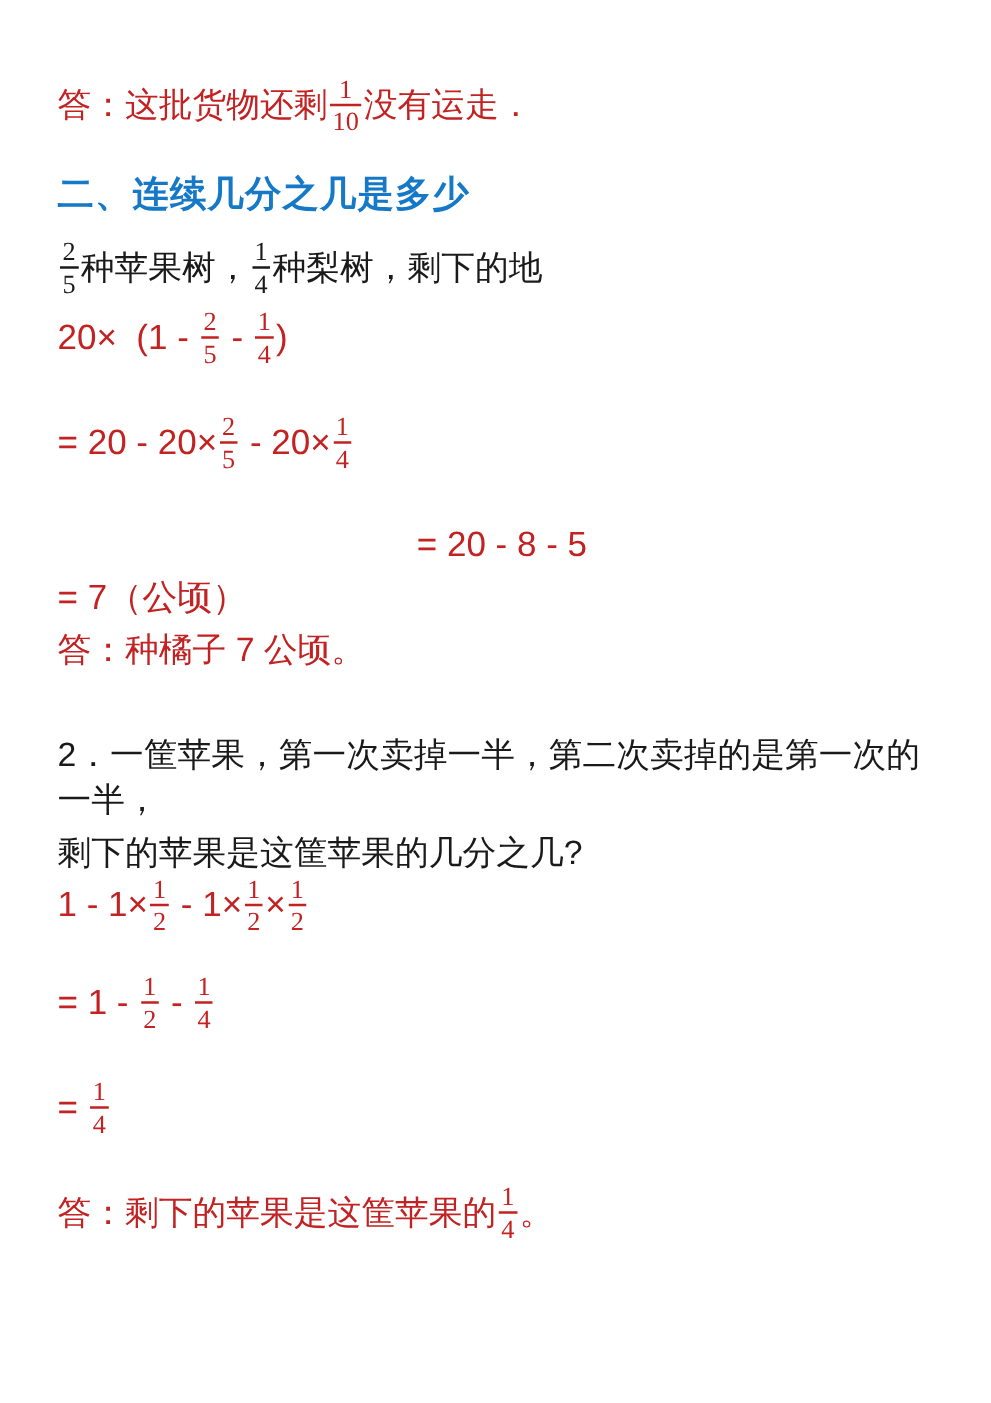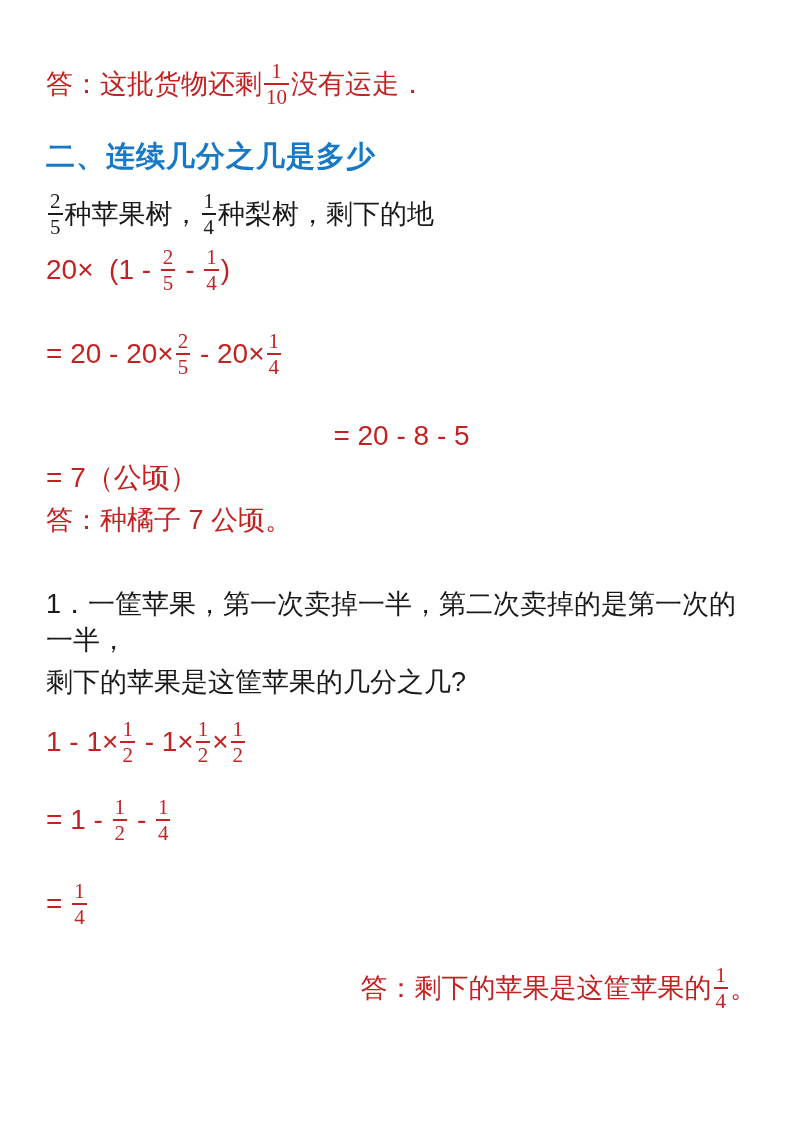--- a/index.html
+++ b/index.html
@@ -54,36 +54,36 @@
   #ln-heading{margin-top:30px;}
   #ln-p4_line1{margin-top:16px;min-height:48px;}
   #ln-p4_line2{margin-top:24px;}
   #ln-p4_eq1{margin-top:8px;min-height:48px;}
   #ln-p4_eq2{margin-top:36px;min-height:48px;}
   #ln-p4_eq3{margin-top:40px;justify-content:center;}
   #ln-p4_eq4{margin-top:6px;}
   #ln-p4_answer{margin-top:6px;}
   #ln-p5_line1{margin-top:48px;}
   #ln-p5_line2{margin-top:6px;}
-  #ln-p5_eq1{margin-top:18px;min-height:48px;}
+  #ln-p5_eq1{min-height:48px;}
   #ln-p5_eq2{margin-top:30px;min-height:48px;}
   #ln-p5_eq3{margin-top:36px;min-height:48px;}
-  #ln-p5_answer{margin-top:36px;min-height:48px;justify-content:flex-end;}
+  #ln-p5_answer{margin-top:36px;min-height:48px;}
 </style>
 </head>
 <body>
 
 <div class="doc">
   <div class="line ans" id="ln-answer3"><span class="run">答：这批货物还剩</span><span class="frac"><span class="fn">1</span><span class="fd">10</span></span><span class="run">没有运走．</span></div>
   <div class="line heading" id="ln-heading"><span class="run">二、连续几分之几是多少</span></div>
   <div class="line text" id="ln-p4_line1"><span class="frac"><span class="fn">2</span><span class="fd">5</span></span><span class="run">种苹果树，</span><span class="frac"><span class="fn">1</span><span class="fd">4</span></span><span class="run">种梨树，剩下的地</span></div>
   <div class="line eq" id="ln-p4_eq1"><span class="run">20×  (1 - </span><span class="frac"><span class="fn">2</span><span class="fd">5</span></span><span class="run"> - </span><span class="frac"><span class="fn">1</span><span class="fd">4</span></span><span class="run">)</span></div>
   <div class="line eq" id="ln-p4_eq2"><span class="run">= 20 - 20×</span><span class="frac"><span class="fn">2</span><span class="fd">5</span></span><span class="run"> - 20×</span><span class="frac"><span class="fn">1</span><span class="fd">4</span></span></div>
   <div class="line eq" id="ln-p4_eq3"><span class="run">= 20 - 8 - 5</span></div>
   <div class="line eq" id="ln-p4_eq4"><span class="run">= 7（公顷）</span></div>
   <div class="line ans" id="ln-p4_answer"><span class="run">答：种橘子 7 公顷。</span></div>
-  <div class="line text" id="ln-p5_line1"><span class="run">1．一筐苹果，第一次卖掉一半，第二次卖掉的是第一次的一半，</span></div>
+  <div class="line text" id="ln-p5_line1"><span class="run">2．一筐苹果，第一次卖掉一半，第二次卖掉的是第一次的一半，</span></div>
   <div class="line text" id="ln-p5_line2"><span class="run">剩下的苹果是这筐苹果的几分之几?</span></div>
   <div class="line eq" id="ln-p5_eq1"><span class="run">1 - 1×</span><span class="frac"><span class="fn">1</span><span class="fd">2</span></span><span class="run"> - 1×</span><span class="frac"><span class="fn">1</span><span class="fd">2</span></span><span class="run">×</span><span class="frac"><span class="fn">1</span><span class="fd">2</span></span></div>
   <div class="line eq" id="ln-p5_eq2"><span class="run">= 1 - </span><span class="frac"><span class="fn">1</span><span class="fd">2</span></span><span class="run"> - </span><span class="frac"><span class="fn">1</span><span class="fd">4</span></span></div>
   <div class="line eq" id="ln-p5_eq3"><span class="run">= </span><span class="frac"><span class="fn">1</span><span class="fd">4</span></span></div>
   <div class="line ans" id="ln-p5_answer"><span class="run">答：剩下的苹果是这筐苹果的</span><span class="frac"><span class="fn">1</span><span class="fd">4</span></span><span class="run">。</span></div>
 </div>
 
 </body></html>

